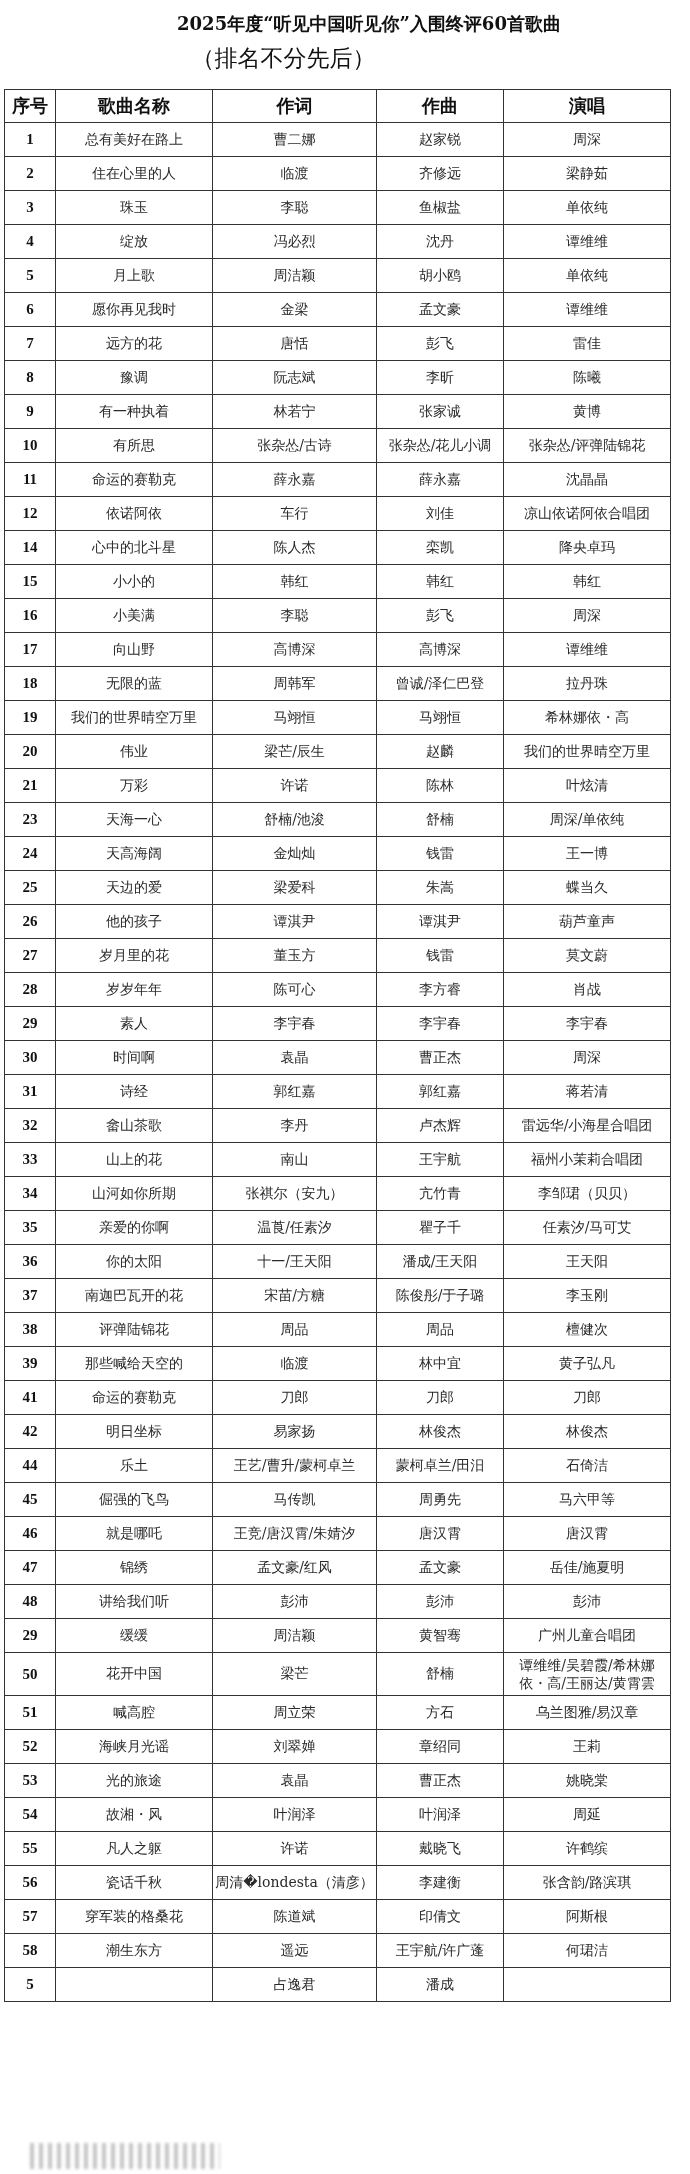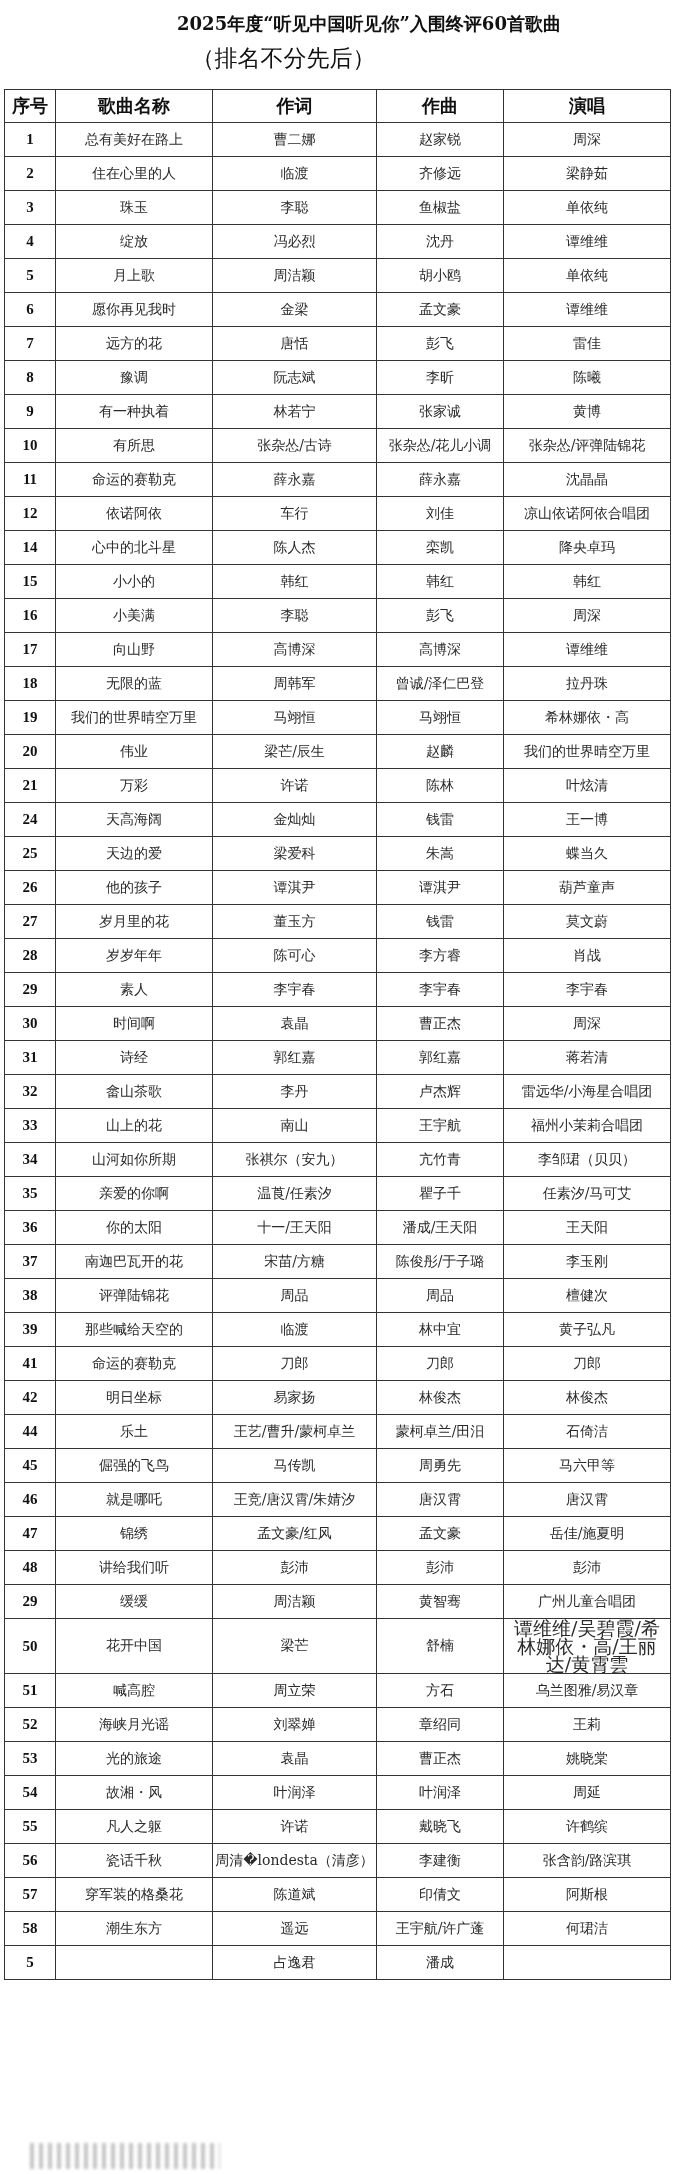--- a/index.html
+++ b/index.html
@@ -7,21 +7,21 @@
          font-family: "DejaVu Serif", "Liberation Serif", serif; color: #1a1a1a; }
   .title-block { position: absolute; left: 0; top: 0; width: 690px; height: 88px; text-align: center; }
   .title { position: absolute; left: 0; width: 690px; top: 8px; font-size: 18px; font-weight: bold; line-height: 32px; letter-spacing: 0px; color: #111; margin-left: 24px; }
   .subtitle { position: absolute; left: 0; width: 567px; top: 42px; font-size: 23px; font-weight: normal; line-height: 32px; color: #111; }
   table.songs { position: absolute; left: 4px; top: 89px; width: 666px; border-collapse: collapse; table-layout: fixed; }
   table.songs th, table.songs td { border: 1.5px solid #333; text-align: center; vertical-align: middle; padding: 0 2px; overflow: hidden; white-space: nowrap; }
   table.songs th { height: 32px; font-size: 18px; font-weight: bold; color: #111; }
   table.songs td { height: 33px; font-size: 14px; color: #2a2a2a; }
   table.songs td.num { font-weight: bold; font-size: 15px; color: #111; font-family: "Liberation Serif", "DejaVu Serif", serif; }
   table.songs tr.tall td { height: 42px; }
-  table.songs td.wrap { white-space: normal; line-height: 18px; font-size: 19px; }
+  table.songs td.wrap { white-space: normal; line-height: 18px; font-size: 14px; }
   col.c1 { width: 51px; } col.c2 { width: 157px; } col.c3 { width: 164px; } col.c4 { width: 127px; } col.c5 { width: 167px; }
   .watermark-blur { position: absolute; left: 30px; top: 2143px; width: 190px; height: 26px;
     background: repeating-linear-gradient(90deg, rgba(120,120,120,0.55) 0 4px, rgba(255,255,255,0.6) 4px 9px);
     filter: blur(1.5px); opacity: 0.8; }
   .watermark-fade { position: absolute; left: 500px; top: 2138px; width: 190px; height: 36px;
     background: linear-gradient(90deg, rgba(255,255,255,0.6), #ffffff 30%); }
 </style>
 </head>
 <body>
 
@@ -182,20 +182,27 @@
         <td>我们的世界晴空万里</td>
       </tr>
       <tr>
         <td class="num">21</td>
         <td>万彩</td>
         <td>许诺</td>
         <td>陈林</td>
         <td>叶炫清</td>
       </tr>
       <tr>
+        <td class="num">23</td>
+        <td>天海一心</td>
+        <td>舒楠/池浚</td>
+        <td>舒楠</td>
+        <td>周深/单依纯</td>
+      </tr>
+      <tr>
         <td class="num">24</td>
         <td>天高海阔</td>
         <td>金灿灿</td>
         <td>钱雷</td>
         <td>王一博</td>
       </tr>
       <tr>
         <td class="num">25</td>
         <td>天边的爱</td>
         <td>梁爱科</td>

